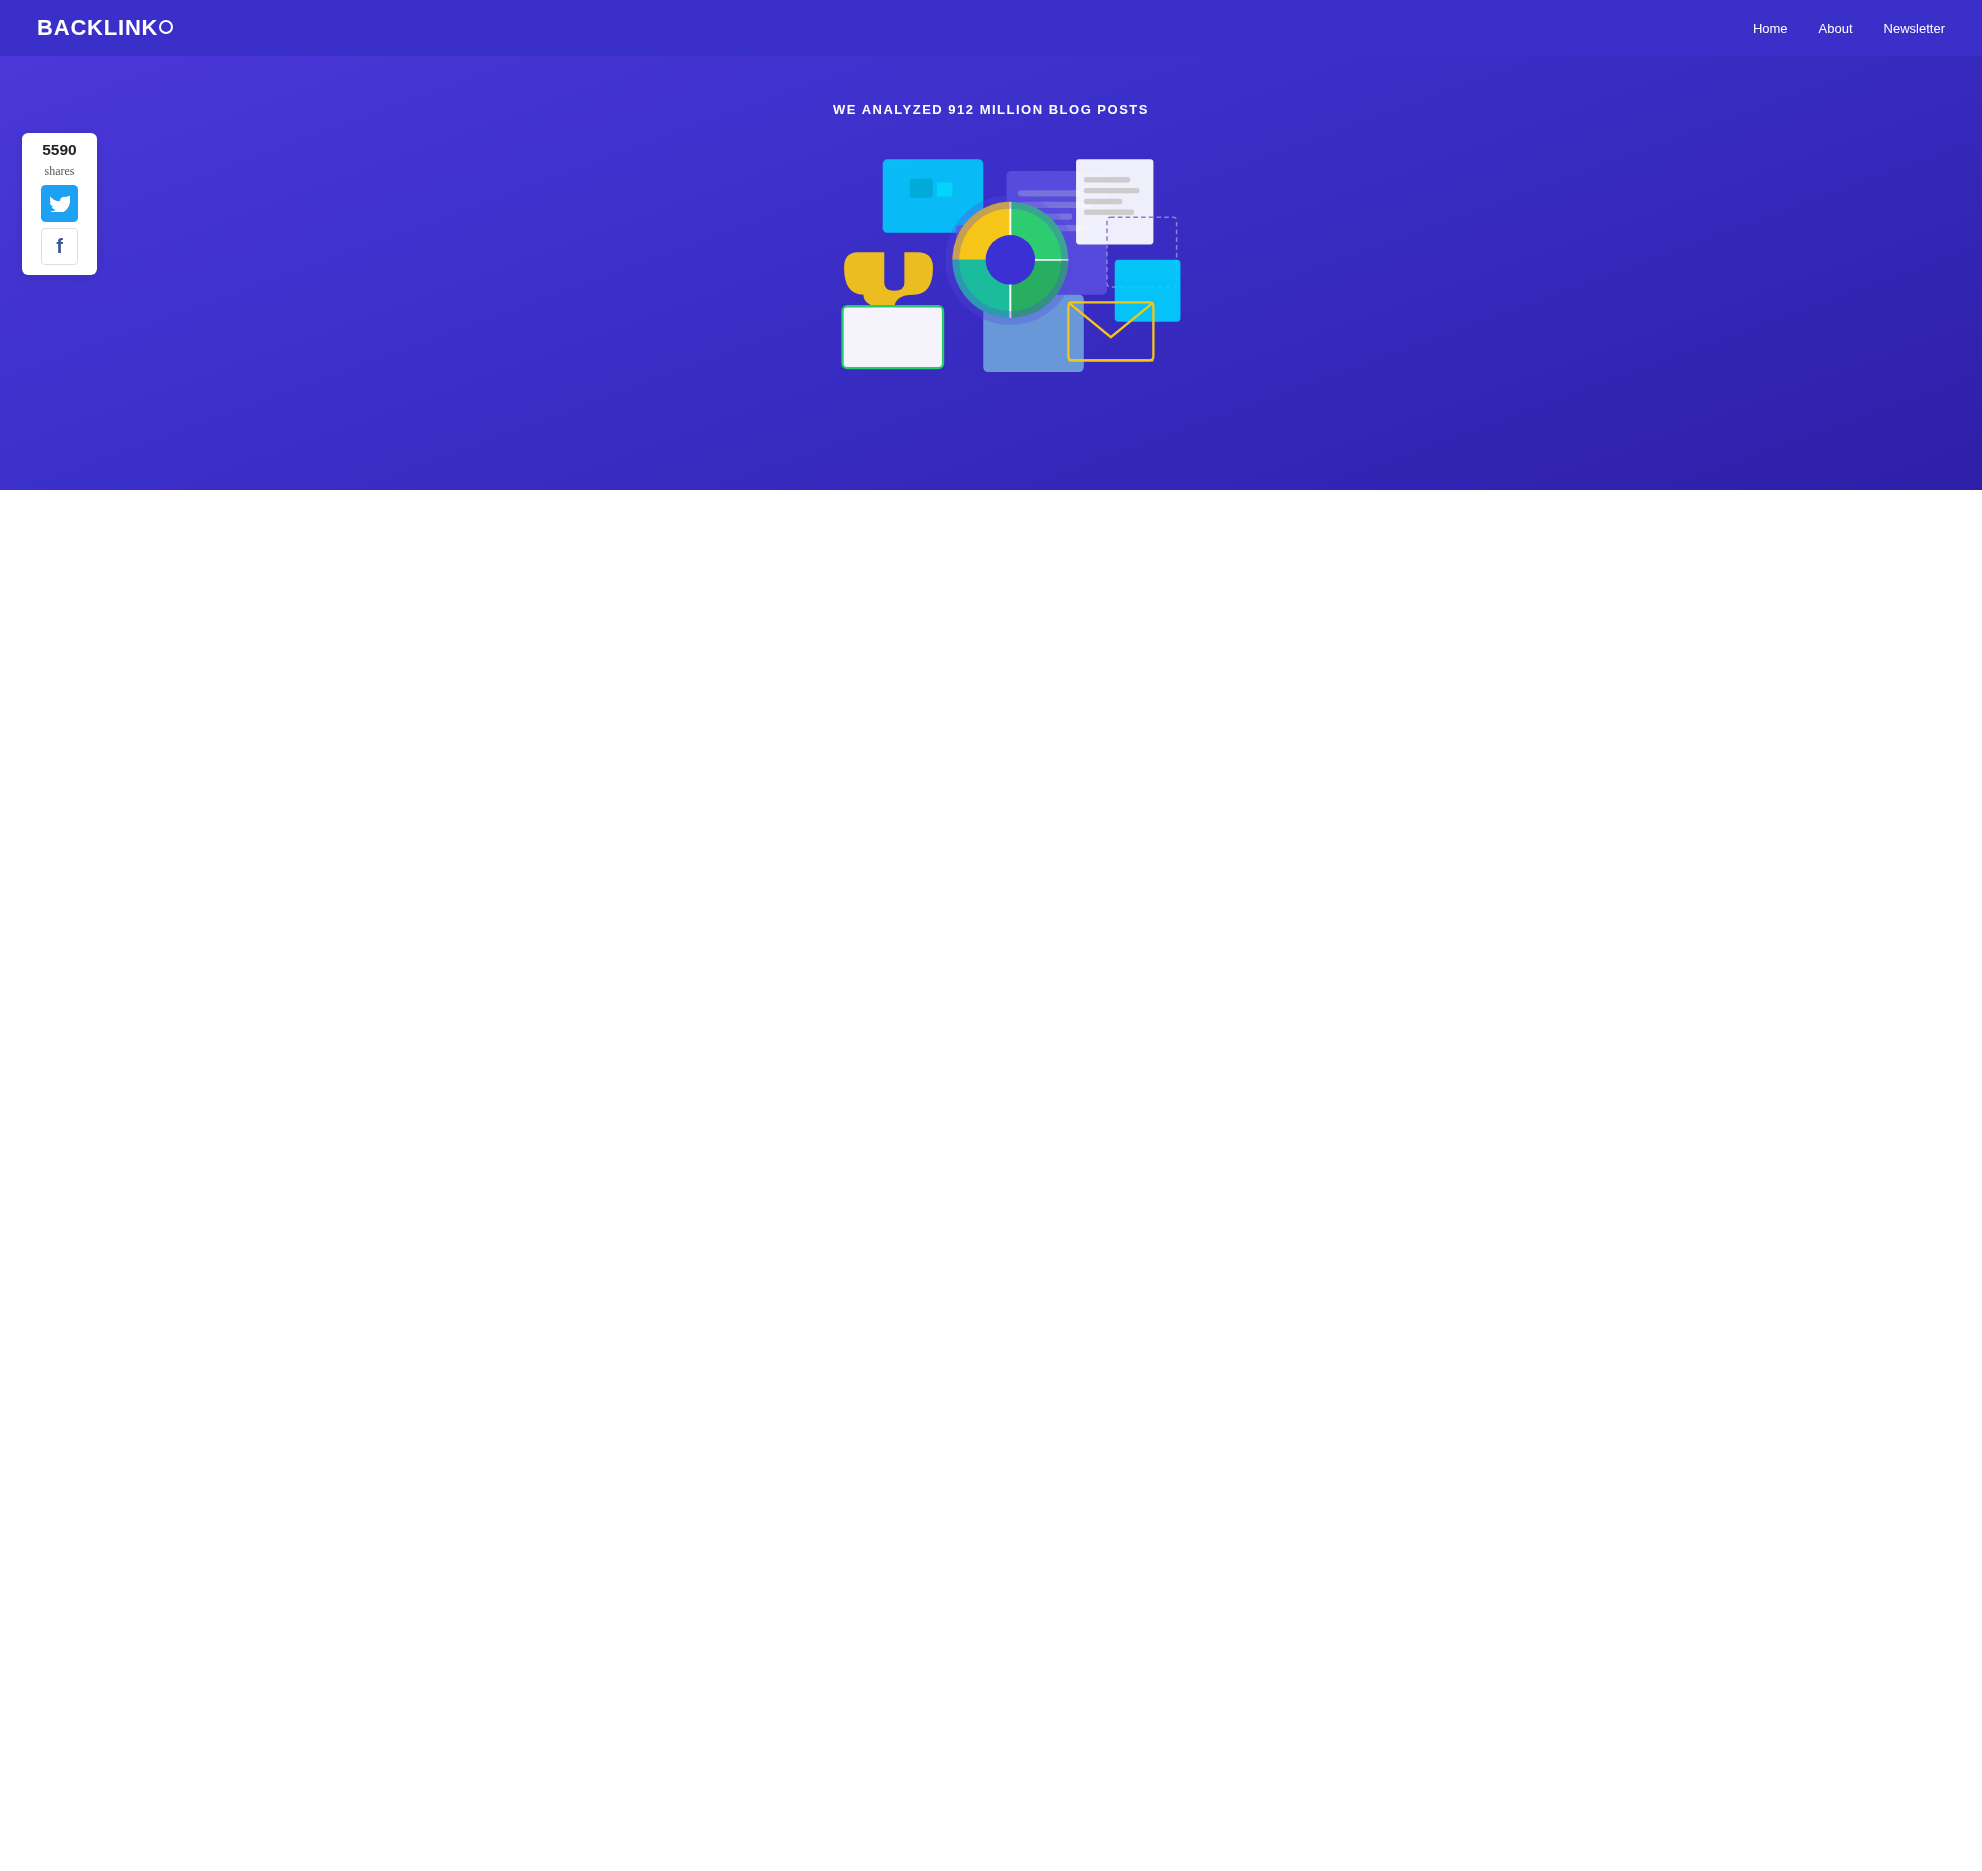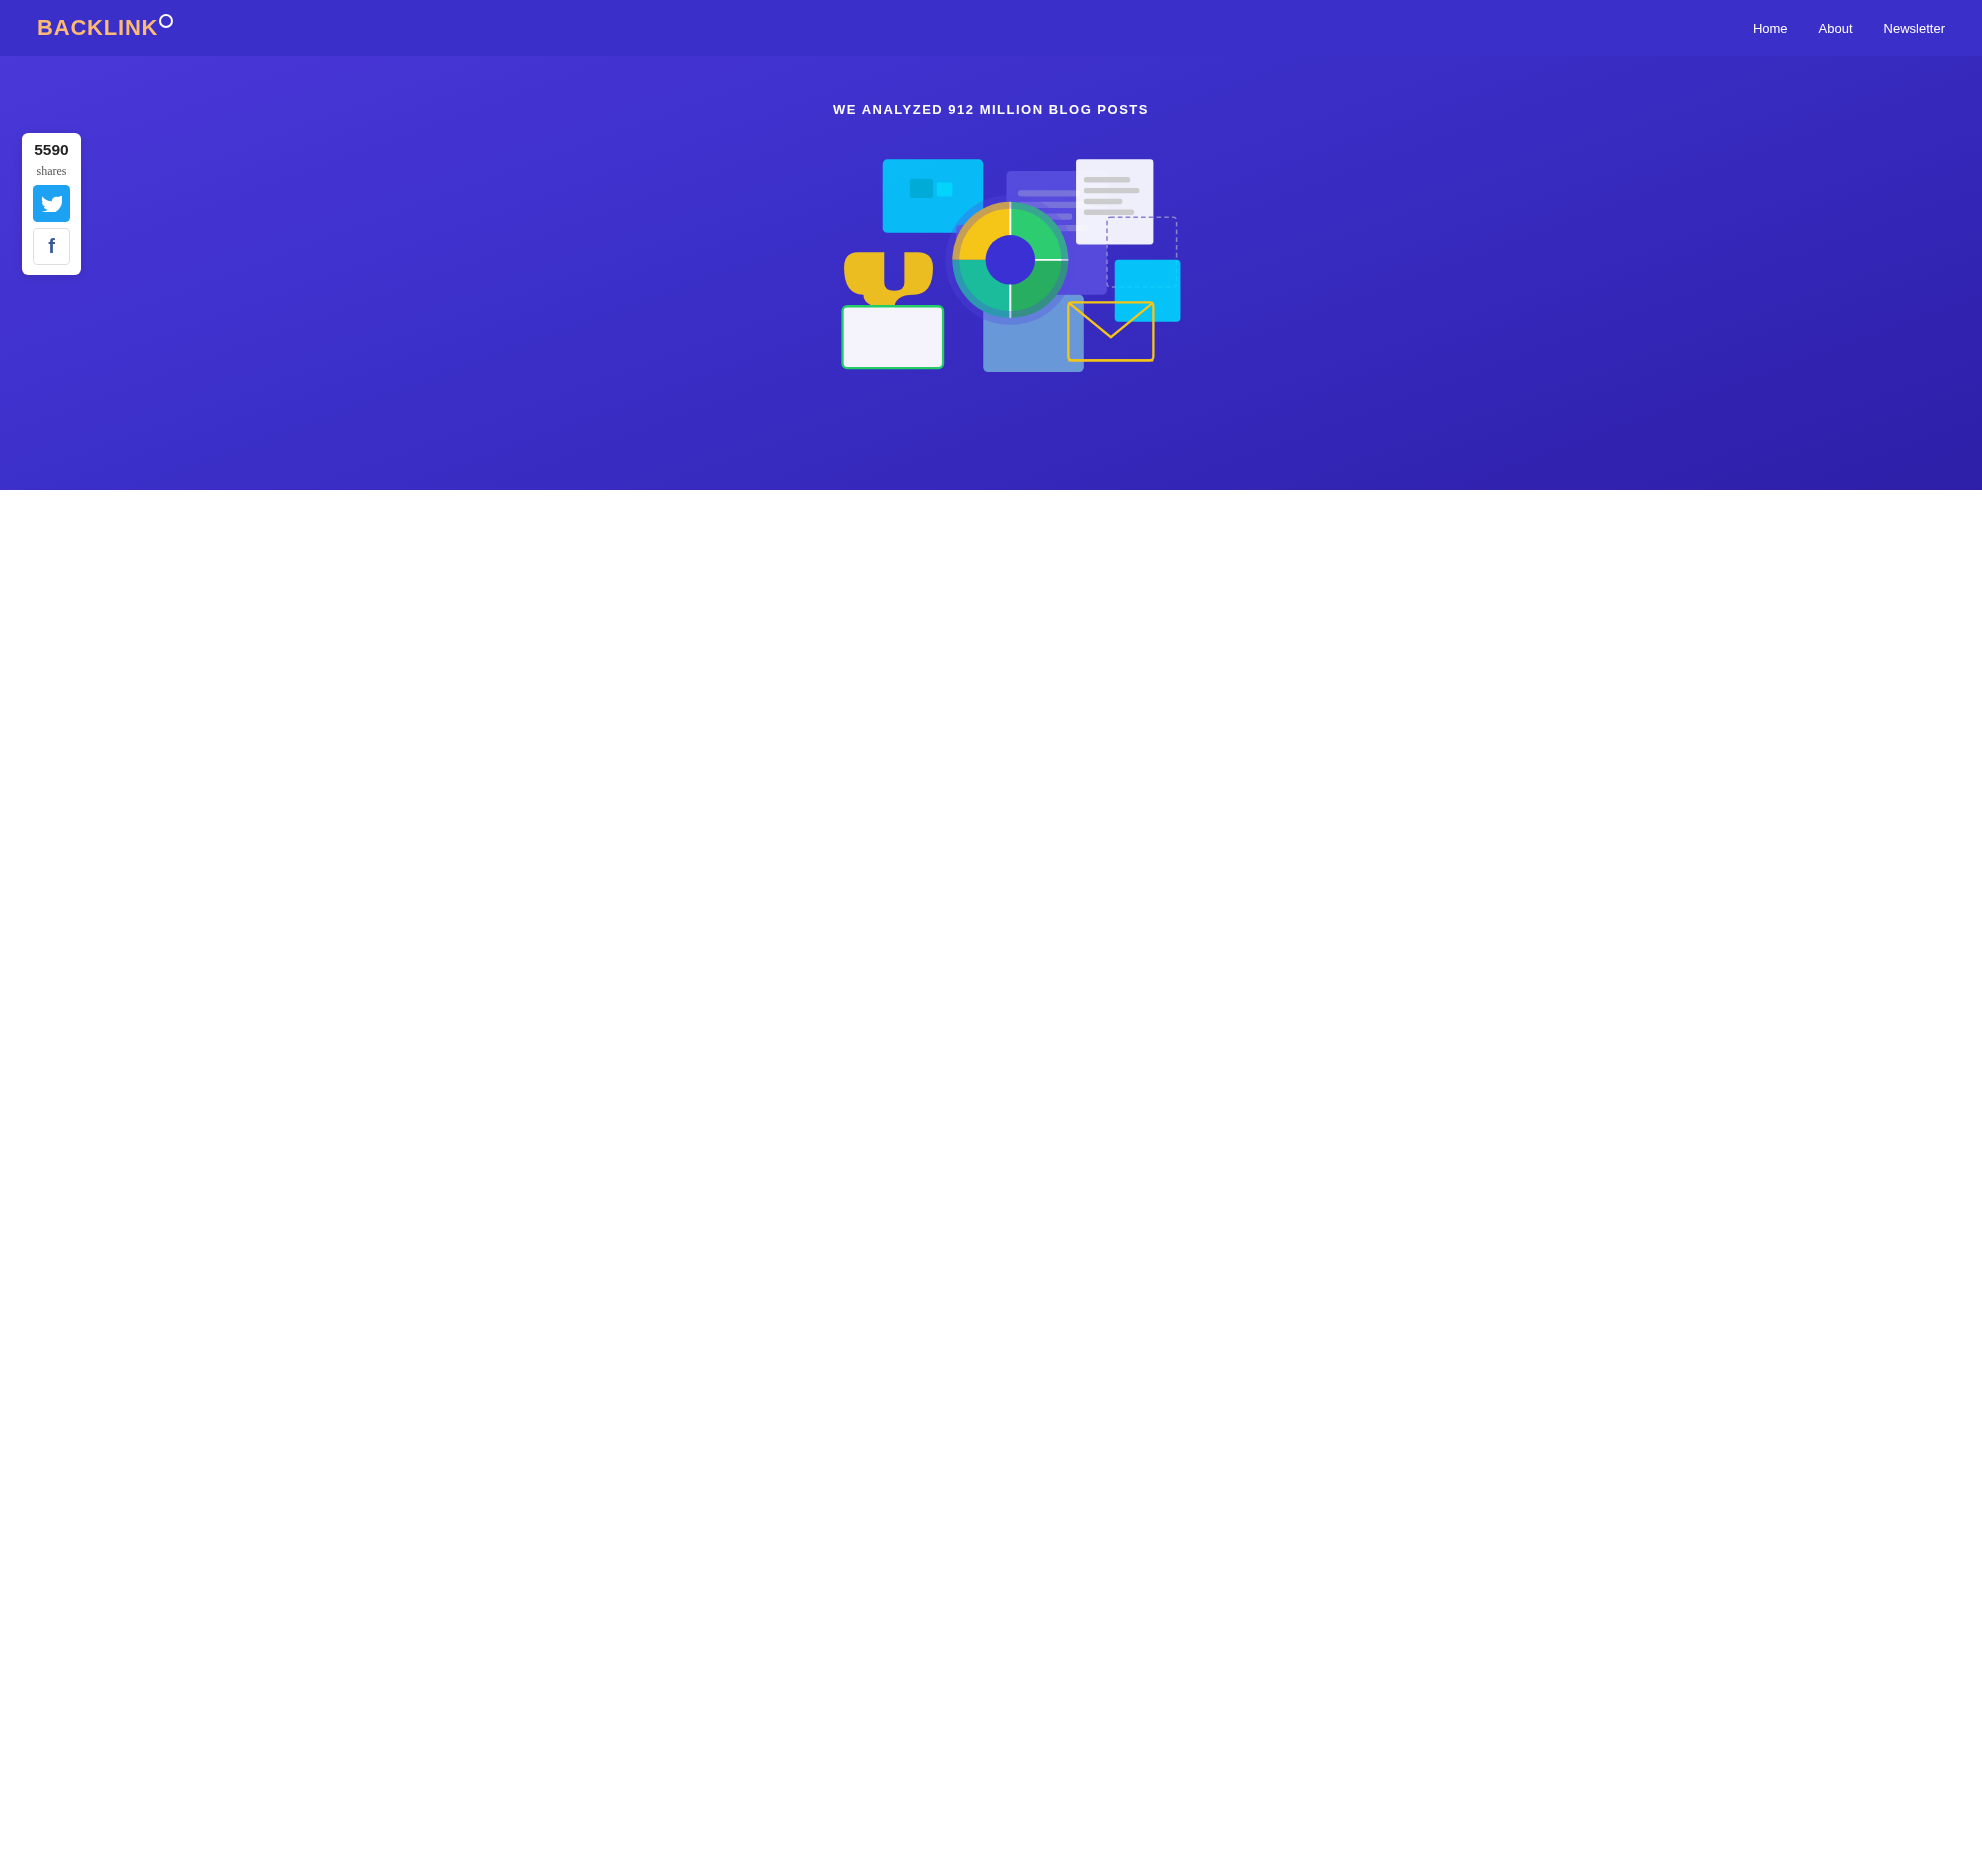--- a/index.html
+++ b/index.html
@@ -11,23 +11,24 @@
       display: flex;
       align-items: center;
       justify-content: space-between;
       padding: 0 37px;
       height: 56px;
     }
     .logo {
       font-family: Arial, sans-serif;
       font-weight: 900;
       font-size: 22px;
-      color: #fdba74;
+      color: #ffffff;
       letter-spacing: 0.8px;
       display: flex;
+      align-items: center;
     }
     .logo-o {
       display: inline-block;
       width: 14px;
       height: 14px;
       border: 2.3px solid #fff;
       border-radius: 50%;
       margin-left: 0.8px;
       vertical-align: middle;
       position: relative;
@@ -55,21 +56,21 @@
       padding: 46px 62px 0 62px;
       position: relative;
       overflow: hidden;
     }
     .share-box {
       position: absolute;
       left: 22px;
       top: 77px;
       background: #fff;
       border-radius: 6.2px;
-      width: 59px;
+      width: 75px;
       padding: 9.3px 0;
       display: flex;
       flex-direction: column;
       align-items: center;
       gap: 6.2px;
       box-shadow: 0 1.5px 9.3px rgba(0,0,0,0.12);
     }
     .share-count {
       font-family: Arial, sans-serif;
       font-size: 15.5px;

